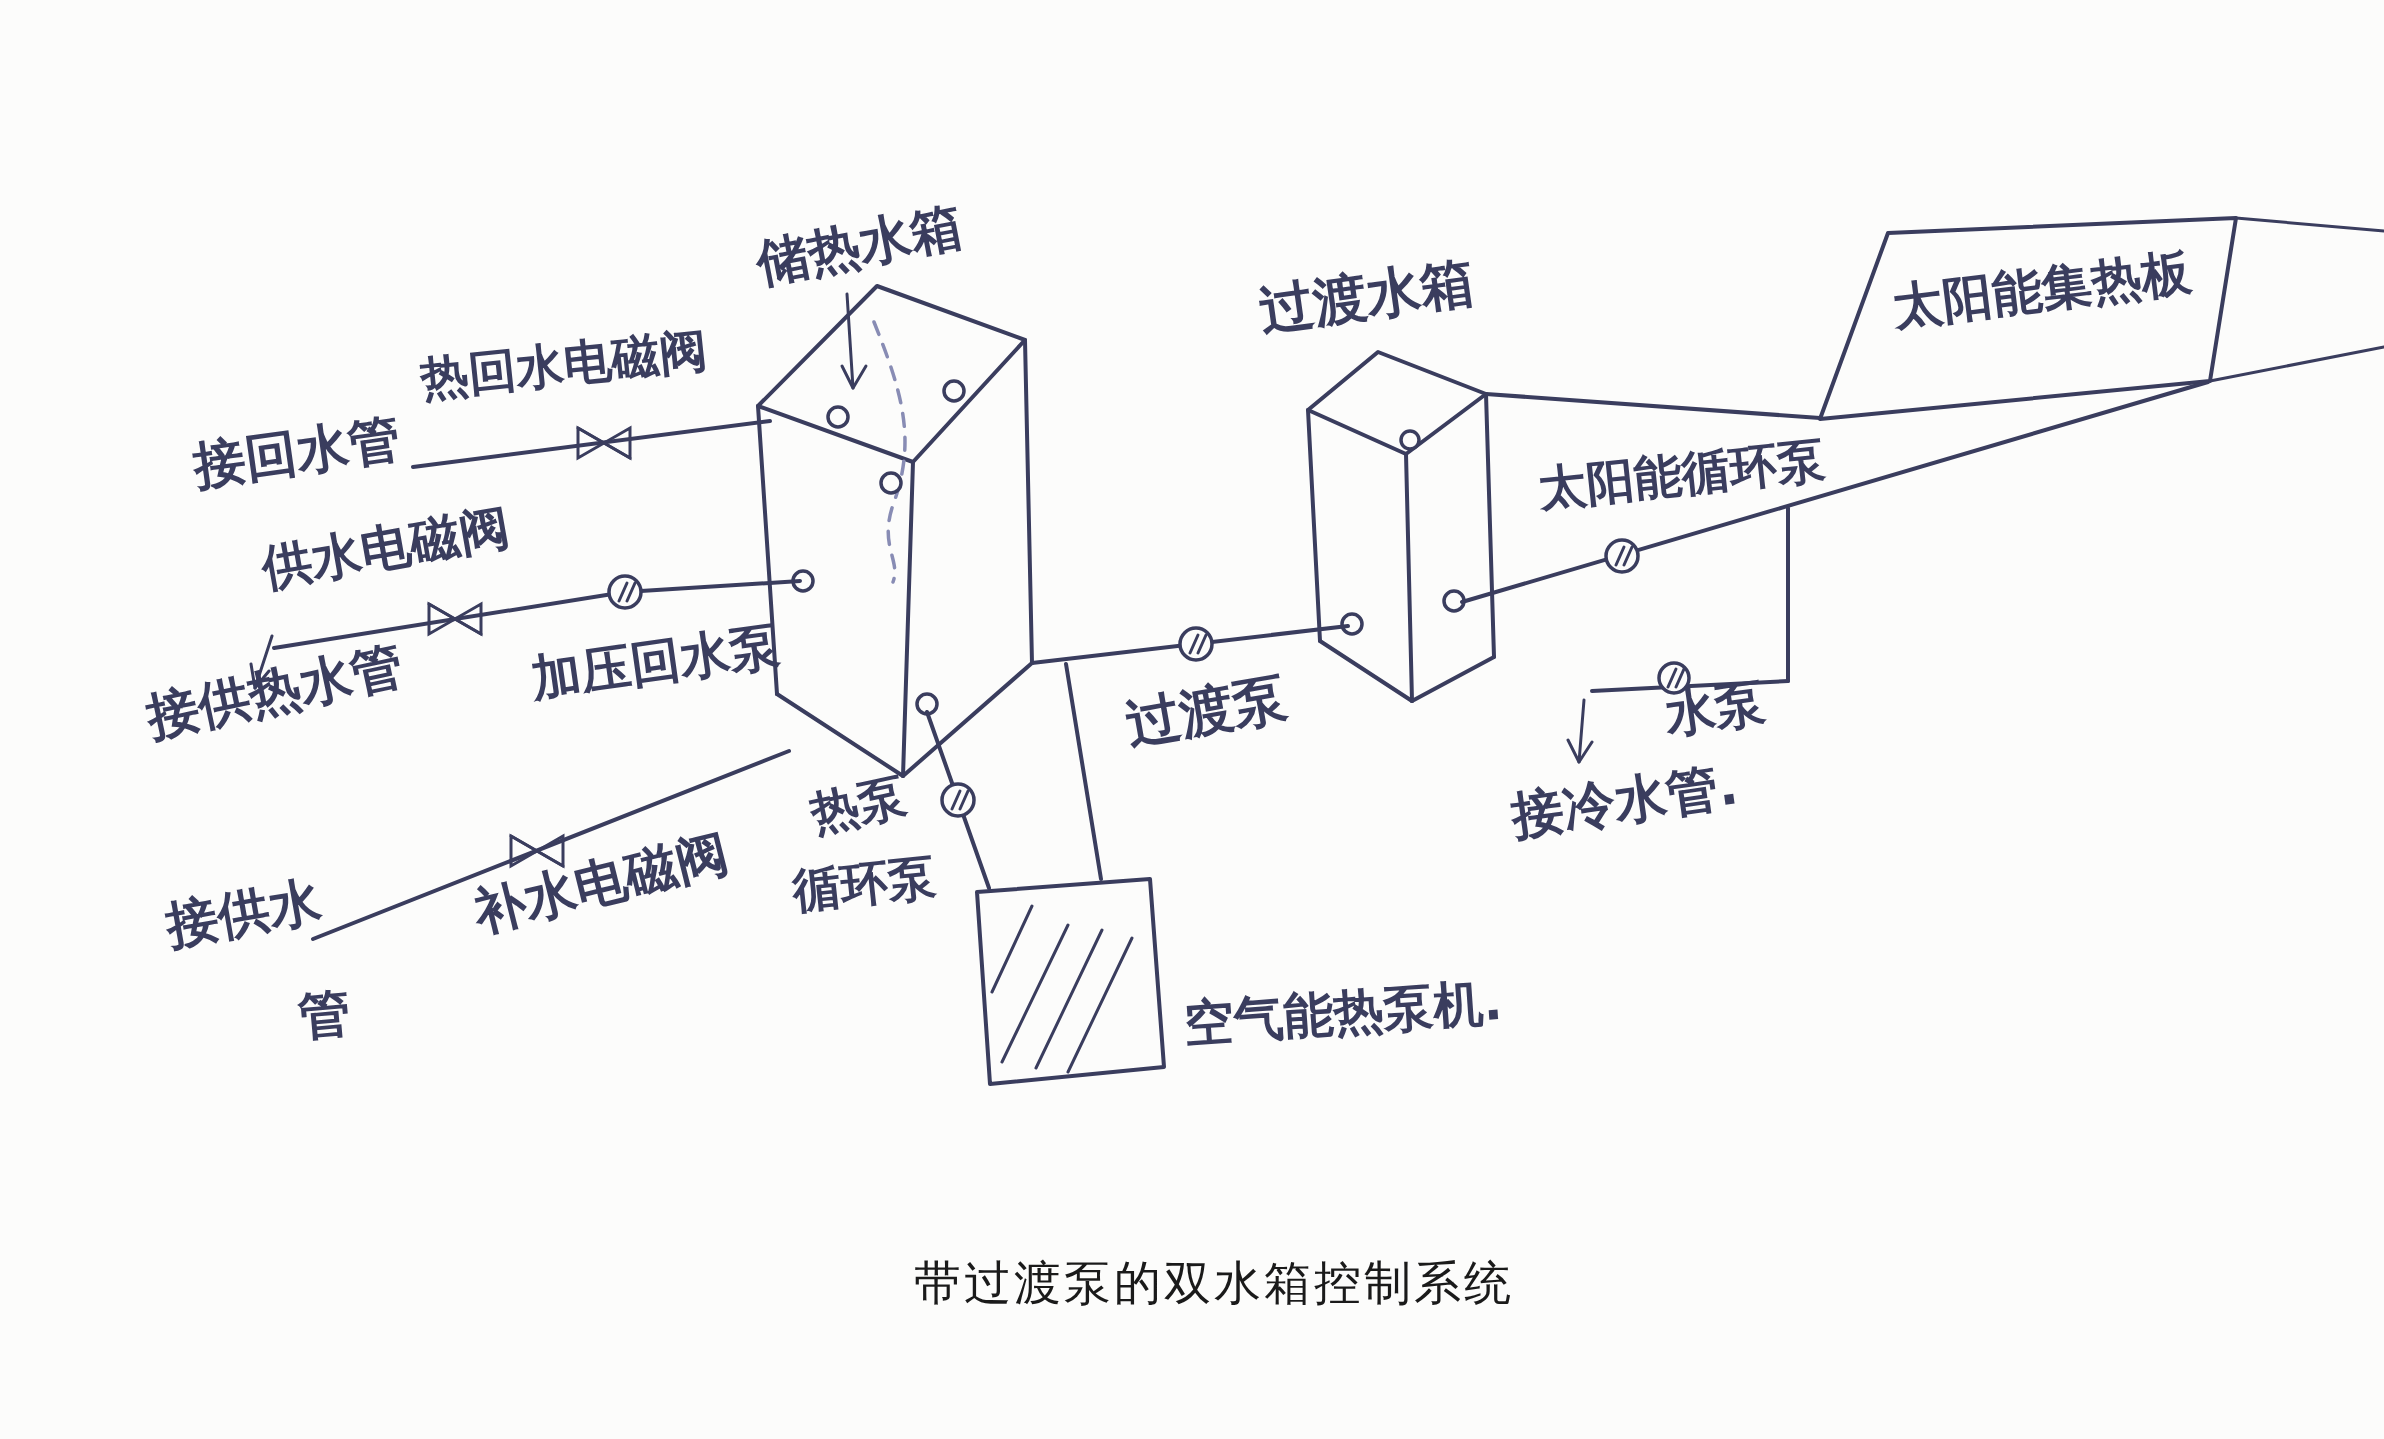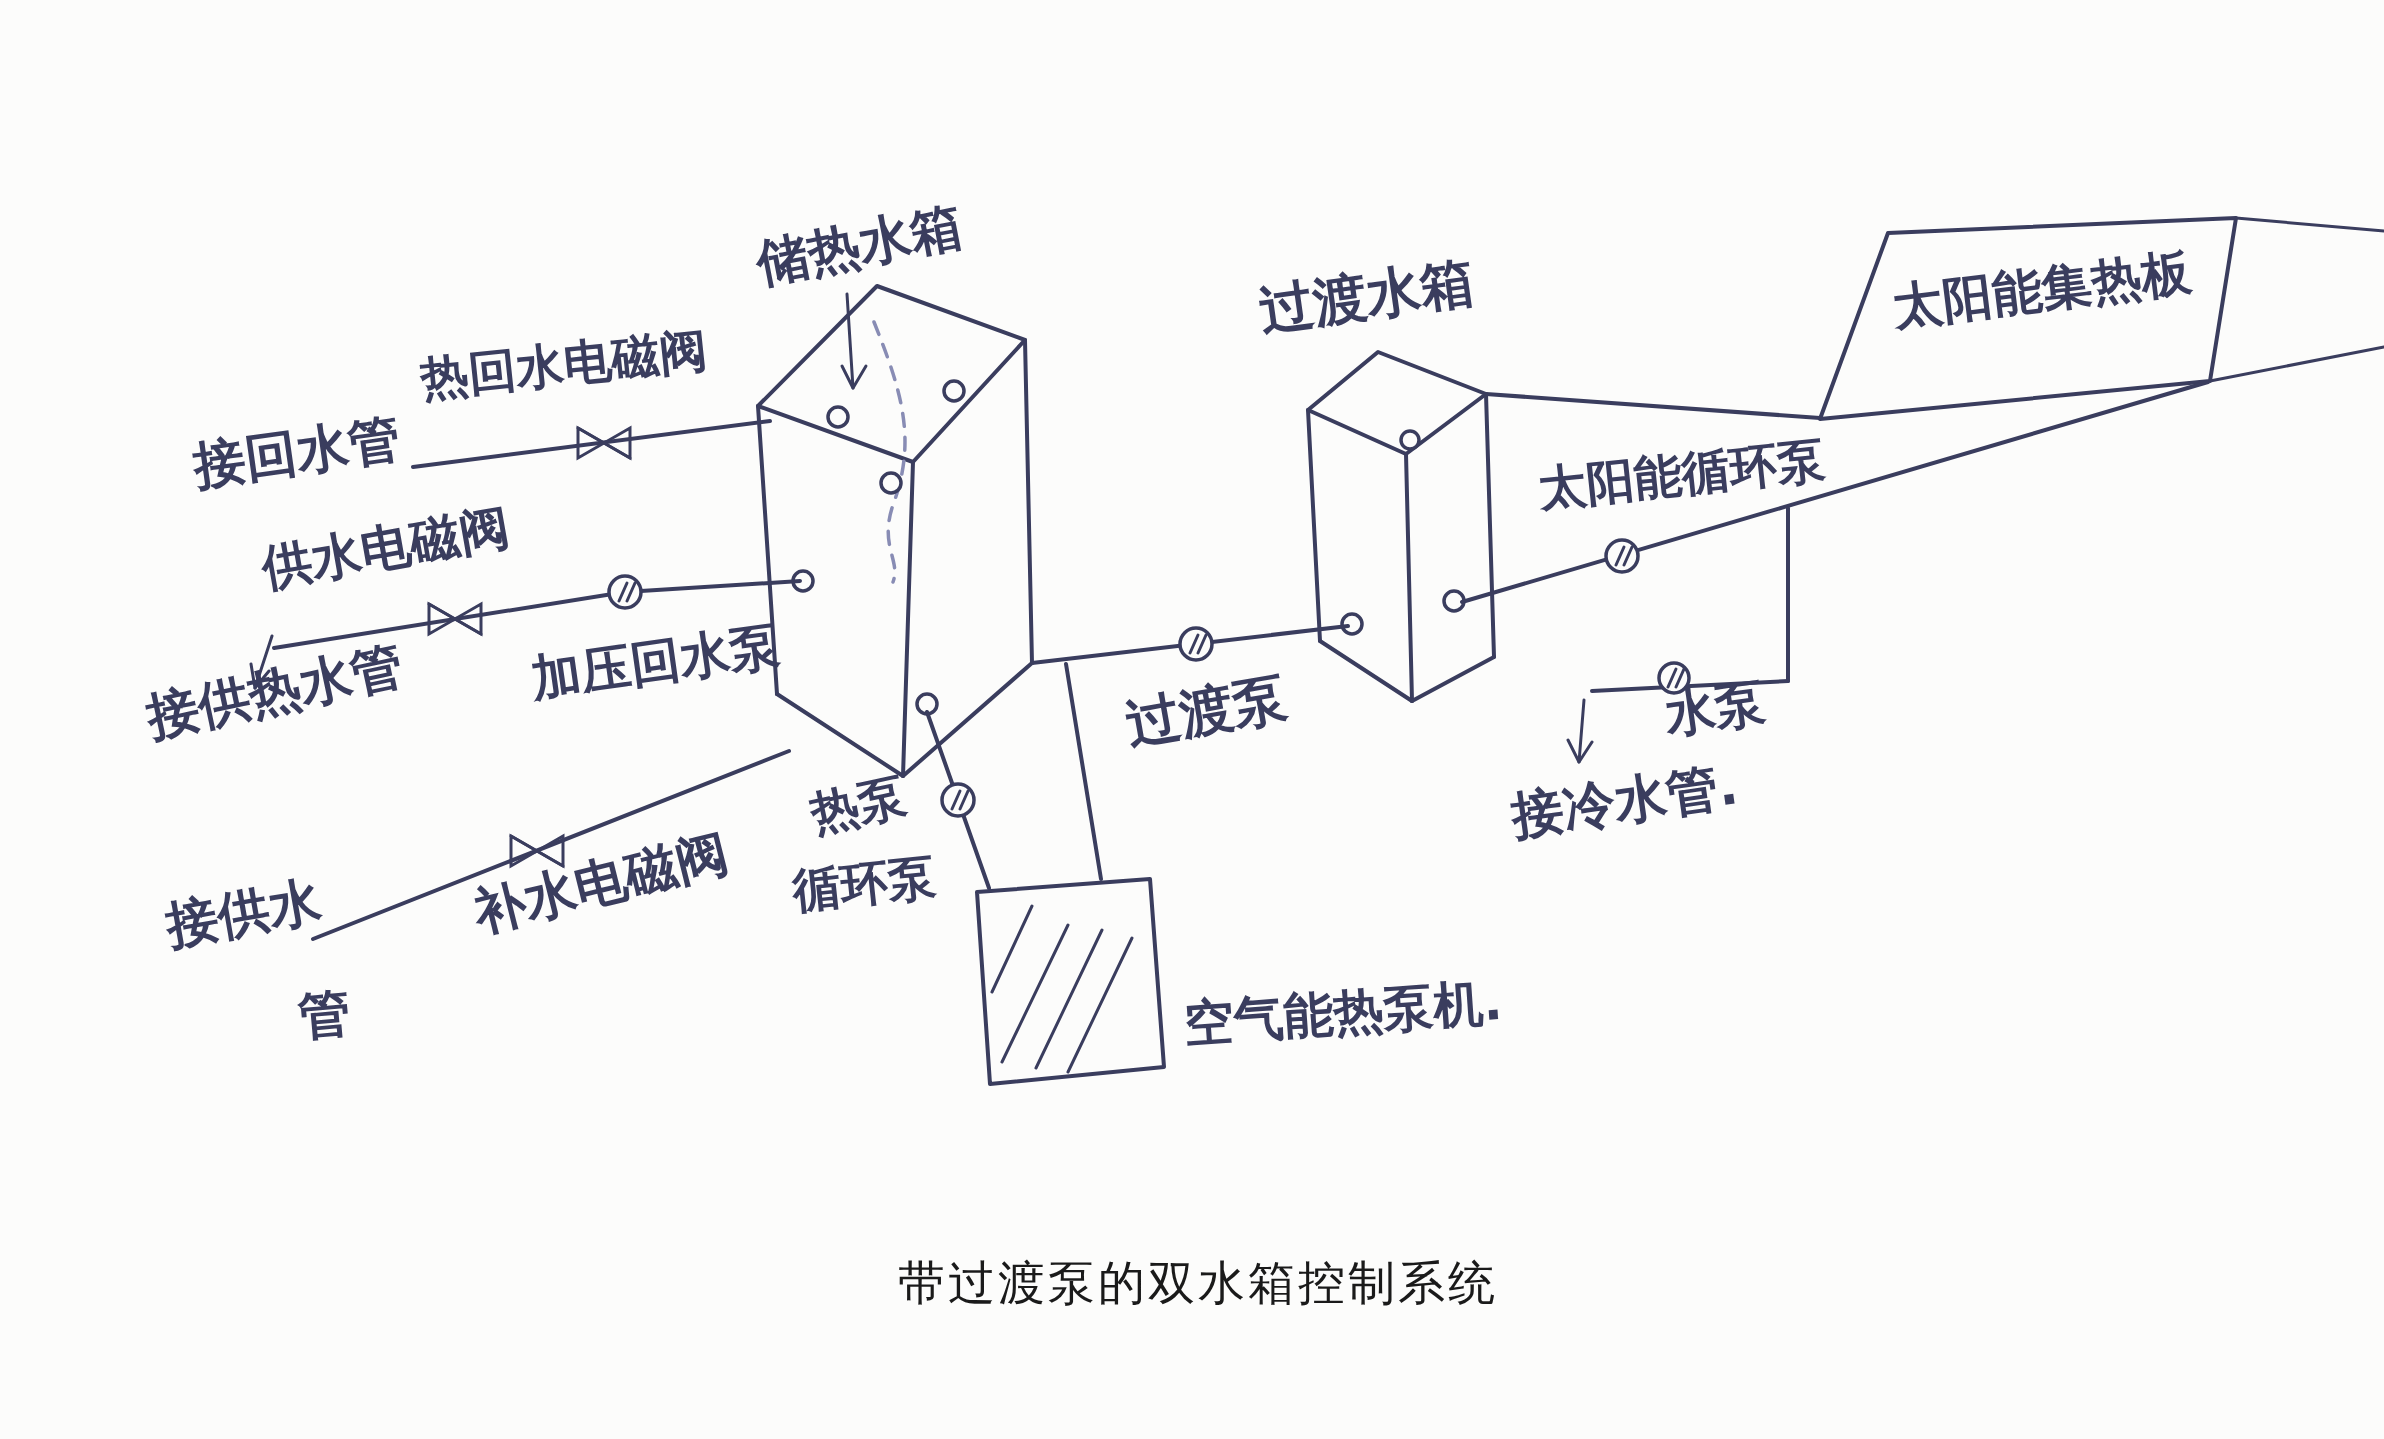--- a/index.html
+++ b/index.html
@@ -19,20 +19,21 @@
     position:absolute;
     color:#3a3d5e;
     font-weight:600;
     white-space:nowrap;
     transform-origin:left top;
     line-height:1.05;
   }
   .title{
     position:absolute;
     left:898px;top:1252px;width:632px;
+    text-align:center;
     font-size:47px;
     letter-spacing:3px;
     font-weight:500;
     color:#1a1a1a;
   }
 </style>
 </head>
 <body>
 
 <div class="canvas">

